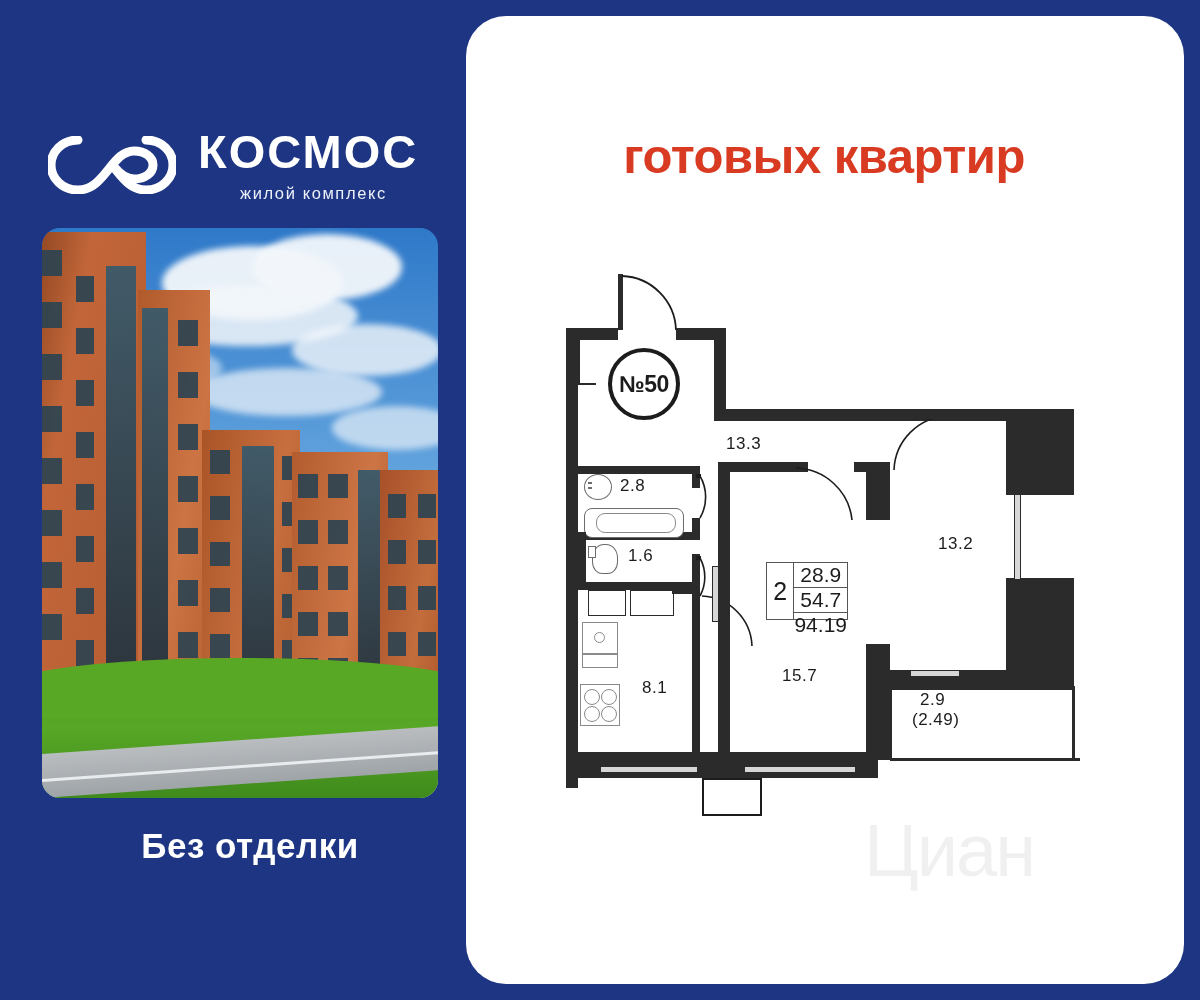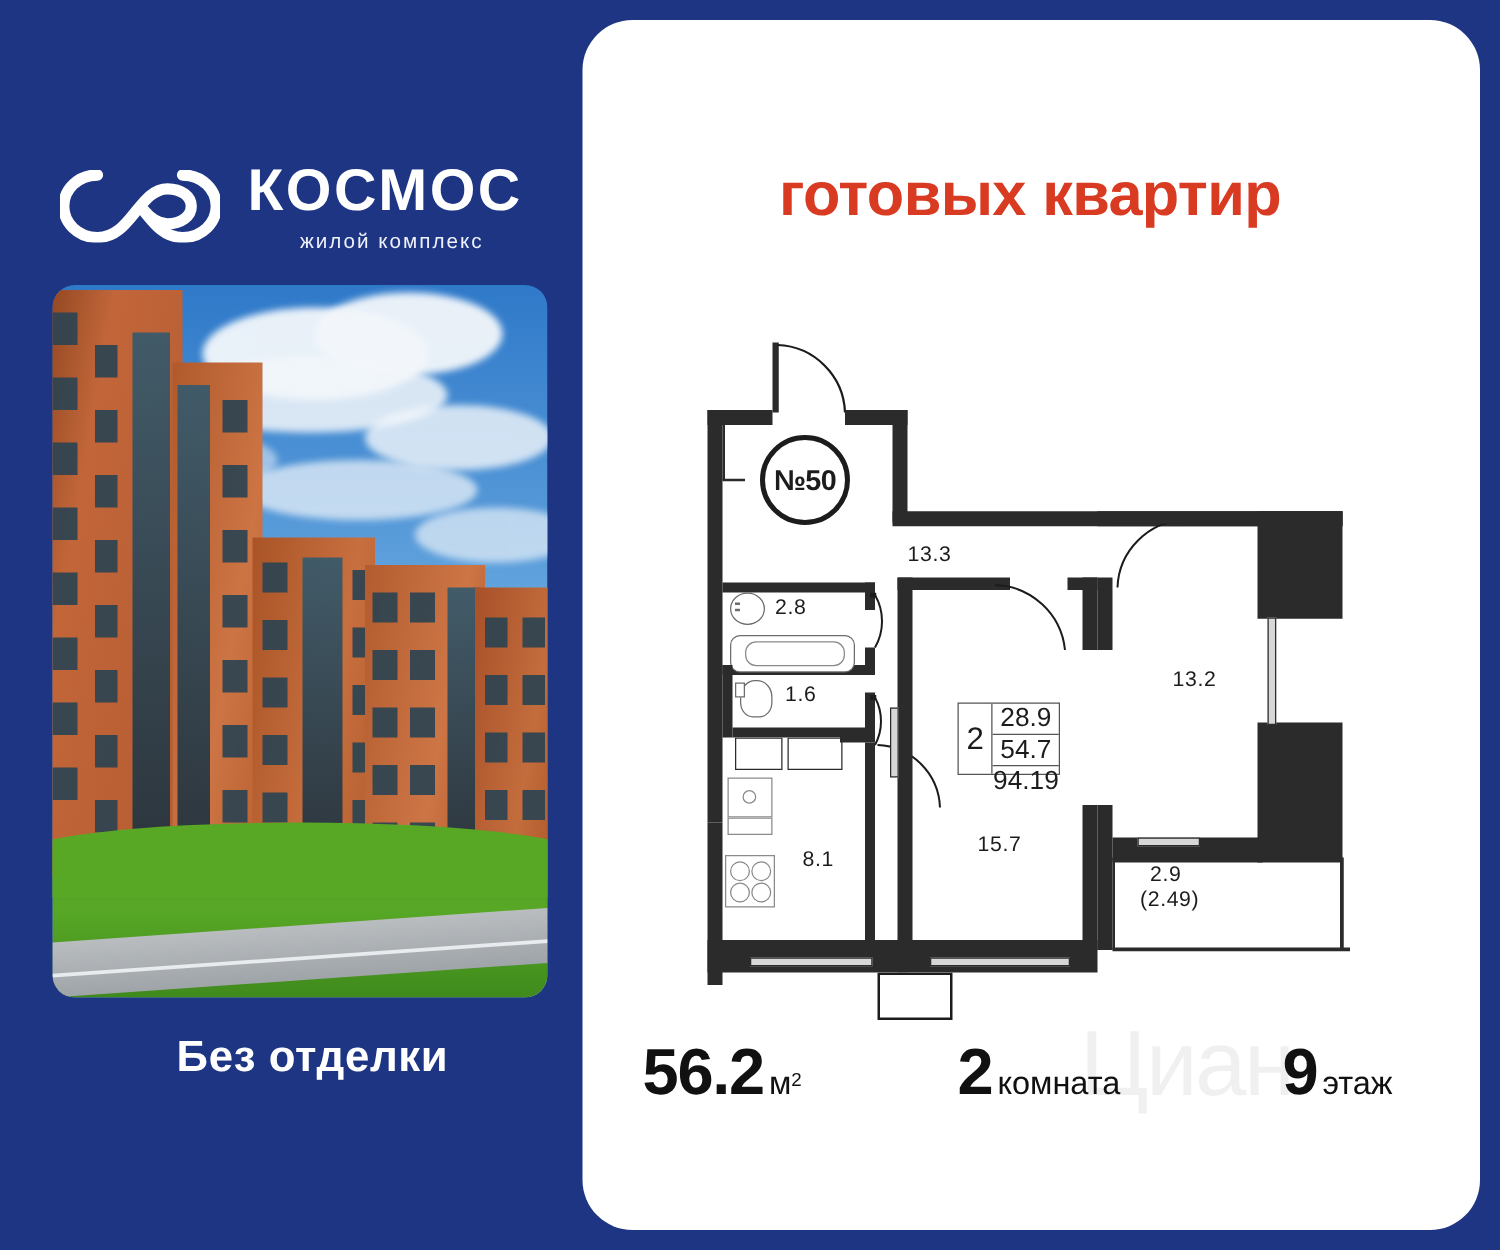--- a/index.html
+++ b/index.html
@@ -359,25 +359,14 @@
     <div class="thinline" style="left:506px;top:420px;width:3px;height:74px;"></div>
     <div class="thinline" style="left:440px;top:420px;width:68px;height:3px;"></div>
     <div class="area-lbl" style="left:354px;top:424px;text-align:center;">2.9</div>
     <div class="area-lbl" style="left:346px;top:444px;">(2.49)</div>
   </div>
 
   <div id="watermark">
     <span>Циан</span>
   </div>
 
-  <div id="summary">
-    <div class="sum-item" style="left:48px;top:12px;">
-      <span class="sum-num">56.2</span><span class="sum-unit">м</span><span class="sum-sup">2</span>
-    </div>
-    <div class="sum-item" style="left:300px;top:12px;">
-      <span class="sum-num">2</span><span class="sum-unit">комната</span>
-    </div>
-    <div class="sum-item" style="left:560px;top:12px;">
-      <span class="sum-num">9</span><span class="sum-unit">этаж</span>
-    </div>
-  </div>
 
 </div>
 
 </body></html>

